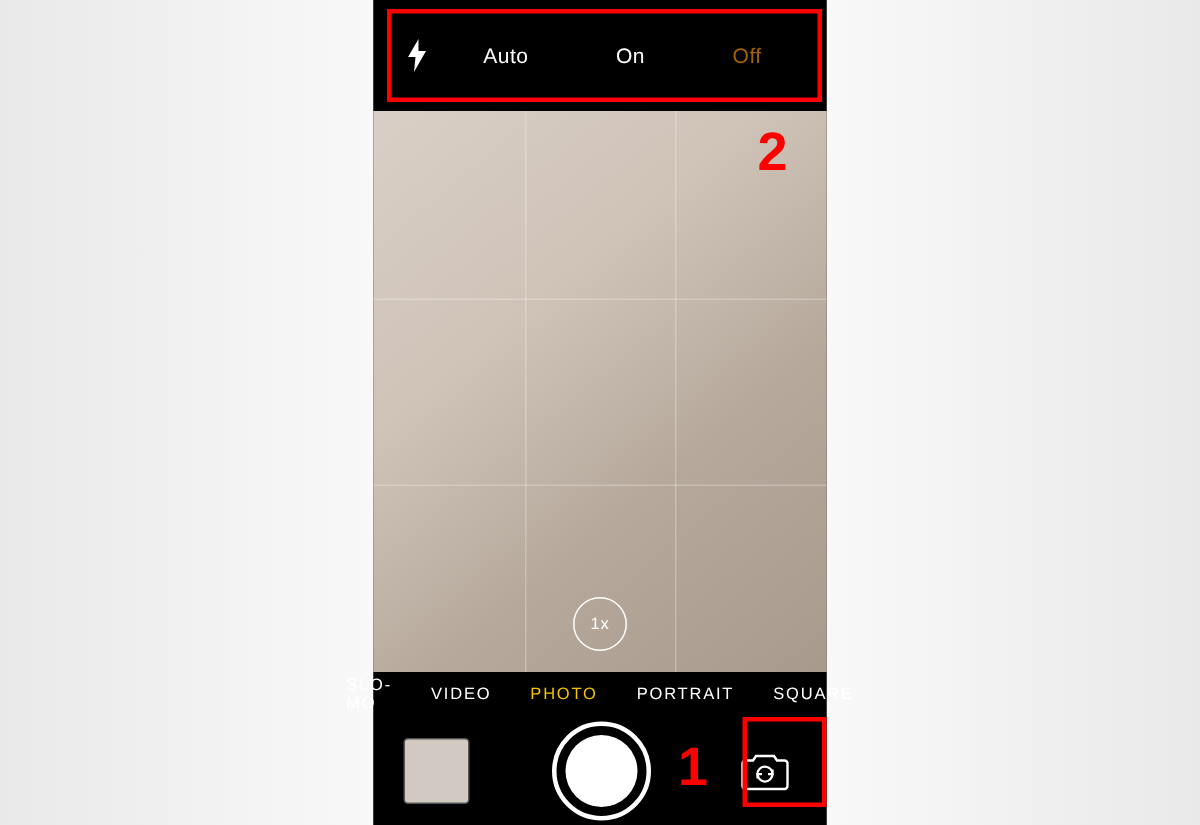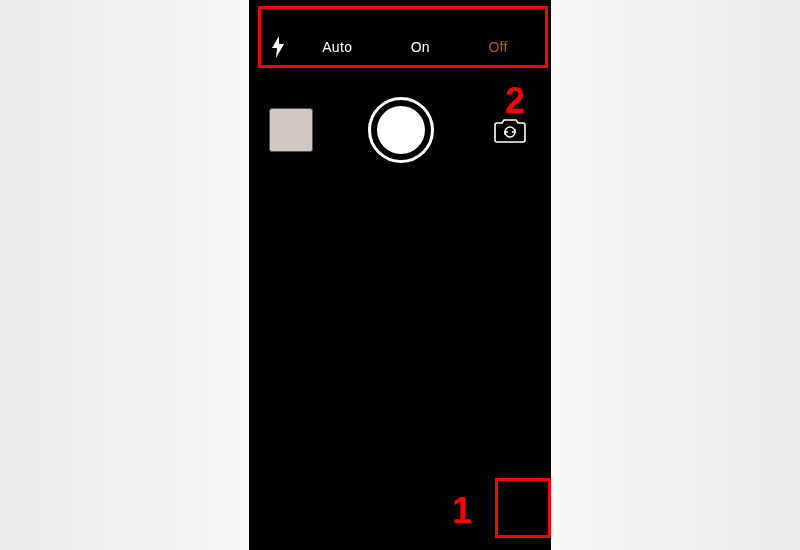--- a/index.html
+++ b/index.html
@@ -1,19 +1,19 @@
 <!DOCTYPE html>
 <html><head>
 <meta charset="utf-8">
 <style>
   html,body{margin:0;padding:0;width:800px;height:550px;background:#f2f2f2;font-family:-apple-system,Helvetica,Arial,sans-serif;overflow:hidden}
   .stage{position:relative;width:800px;height:550px;background:linear-gradient(to right,#e9e9e9,#fdfdfd 40%,#fdfdfd 60%,#e9e9e9)}
   .phone{position:absolute;left:249px;top:0;width:302px;height:550px;background:#000;display:flex;flex-direction:column}
   
-  .topbar{height:66px;background:#000;display:flex;align-items:center;padding:14px 14px;gap:0}
+  .topbar{height:66px;background:#000;display:flex;align-items:center;padding:4px 14px;gap:0}
   .flash-icon{width:30px;display:flex;align-items:center;justify-content:center}
   .flash-options{flex:1;display:flex;justify-content:space-around;align-items:center}
   .flash-opt{font-size:14px;letter-spacing:.3px;color:#fff}
   .flash-opt.sel{color:#a16207}
   .red-box{position:absolute;border:3px solid #ff0000;pointer-events:none}
   
   .view{flex:1;position:relative;background:linear-gradient(140deg,#d9cfc6 0%,#cfc3b8 35%,#b6a99c 65%,#a89b8e 100%)}
   .grid-v,.grid-h{position:absolute;background:rgba(255,255,255,.25)}
   .grid-v{top:0;bottom:0;width:1px}
   .grid-h{left:0;right:0;height:1px}
@@ -45,21 +45,35 @@
             <path d="M8 0 L1 12 H6 L5 22 L13 8 H8 Z" fill="#fff"></path>
           </svg>
       </span>
       <div class="flash-options">
         <span class="flash-opt">Auto</span>
         <span class="flash-opt">On</span>
         <span class="flash-opt sel">Off</span>
       </div>
     </div>
 
+    <div class="view">
+      <div class="grid-v gv1"></div>
+      <div class="grid-v gv2"></div>
+      <div class="grid-h gh1"></div>
+      <div class="grid-h gh2"></div>
+      <div class="zoom">1x</div>
+    </div>
 
+    <div class="modes">
+      <span class="mode">SLO-MO</span>
+      <span class="mode">VIDEO</span>
+      <span class="mode sel">PHOTO</span>
+      <span class="mode">PORTRAIT</span>
+      <span class="mode">SQUARE</span>
+    </div>
 
     <div class="controls">
       <div class="thumb"></div>
       <div class="shutter-wrap">
         <div class="shutter"></div>
       </div>
       <div class="switch">
         <svg width="34" height="28" viewBox="0 0 34 28">
           <path d="M4 7 h5 l2 -3 h12 l2 3 h5 a2 2 0 0 1 2 2 v15 a2 2 0 0 1 -2 2 H4 a2 2 0 0 1 -2 -2 V9 a2 2 0 0 1 2 -2 Z" fill="none" stroke="#fff" stroke-width="1.6"></path>
           <path d="M12 16 a5 5 0 0 1 10 0" fill="none" stroke="#fff" stroke-width="1.5"></path>

